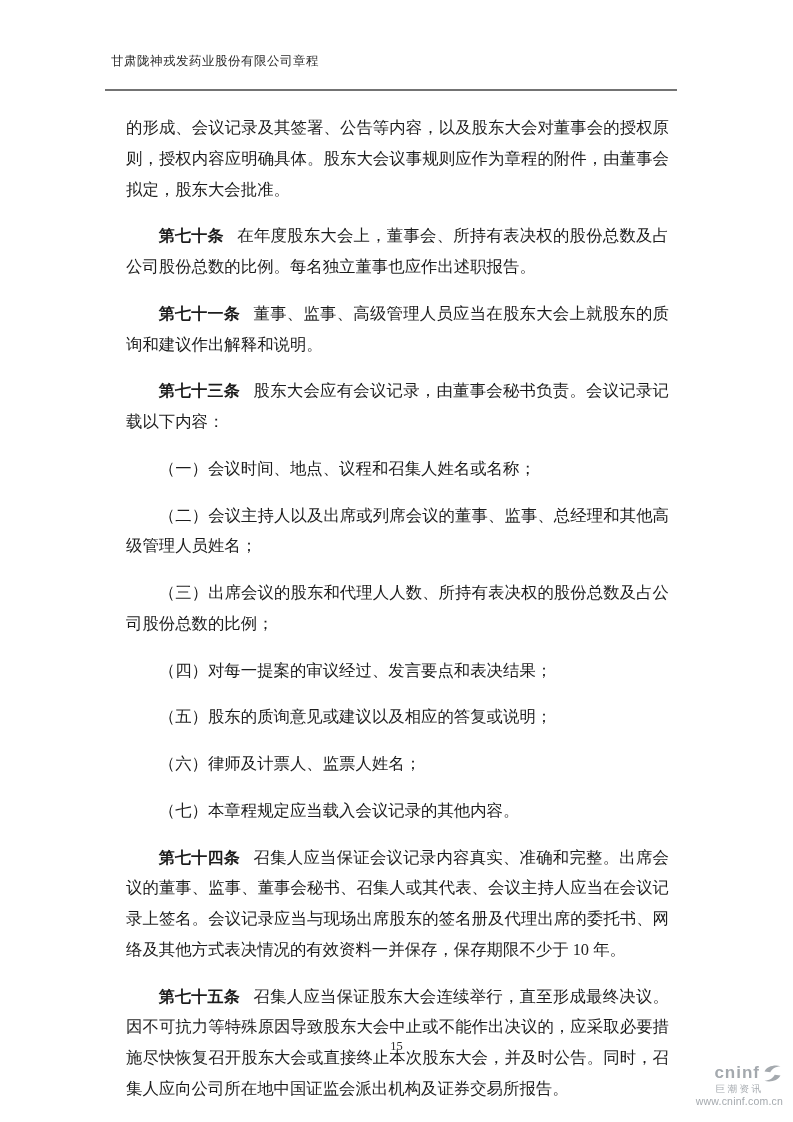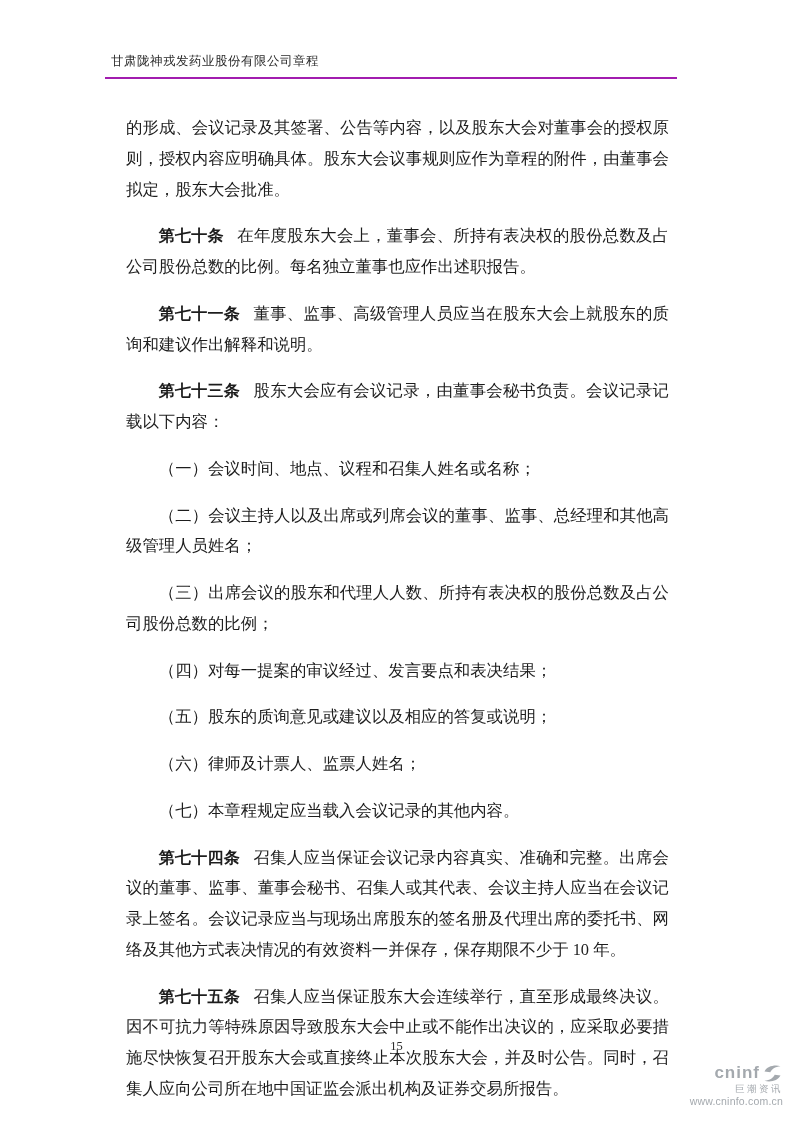--- a/index.html
+++ b/index.html
@@ -8,22 +8,22 @@
     background: #ffffff;
     position: relative;
     font-family: "Liberation Serif", "DejaVu Serif", serif;
     color: #1d1d1d;
     overflow: hidden;
   }
   .page-header {
     position: absolute;
     left: 105px; top: 53px;
     width: 572px;
-    border-bottom: 2px solid #a21caf;
-    padding-bottom: 8px;
+    border-bottom: 2px solid #737373;
+    padding-bottom: 20px;
   }
   .page-header .title {
     display: block;
     padding-left: 6px;
     font-size: 12.5px;
     line-height: 16px;
     color: #2b2b2b;
     letter-spacing: 0.5px;
   }
   .doc-body {
@@ -40,21 +40,21 @@
   .page-footer {
     position: absolute;
     left: 0; top: 1036px;
     width: 100%;
     text-align: center;
   }
   .page-number { font-size: 12.5px; color: #2b2b2b; }
   .cninfo-logo {
     position: absolute;
     right: 6px; top: 1064px;
-    text-align: right;
+    text-align: center;
     color: #a4a9ae;
     font-family: "Liberation Sans", "DejaVu Sans", sans-serif;
     line-height: 1.1;
     padding-right: 4px;
   }
   .brand-row {
     display: flex; align-items: center; justify-content: flex-end; gap: 2px;
   }
   .brand {
     font-weight: bold;
@@ -101,14 +101,14 @@
 
 <div class="cninfo-logo">
   <div class="brand-row">
     <span class="brand">cninf</span>
     <svg width="21" height="17" viewBox="0 0 21 17" aria-hidden="true">
       <path d="M2.5 6.5 C5 1.5, 12 -0.5, 18.5 1.2 C13 1.8, 9.5 4.2, 8.3 7.2 Z" fill="#a4a9ae"></path>
       <path d="M18.5 10.5 C16 15.5, 9 17.5, 2.5 15.8 C8 15.2, 11.5 12.8, 12.7 9.8 Z" fill="#a4a9ae"></path>
     </svg>
   </div>
   <div class="brand-cn">巨潮资讯</div>
-  <div class="brand-url">www.cninfo.com.cn</div>
+  <div class="brand-url">www.cninf.com.cn</div>
 </div>
 
 </body></html>

